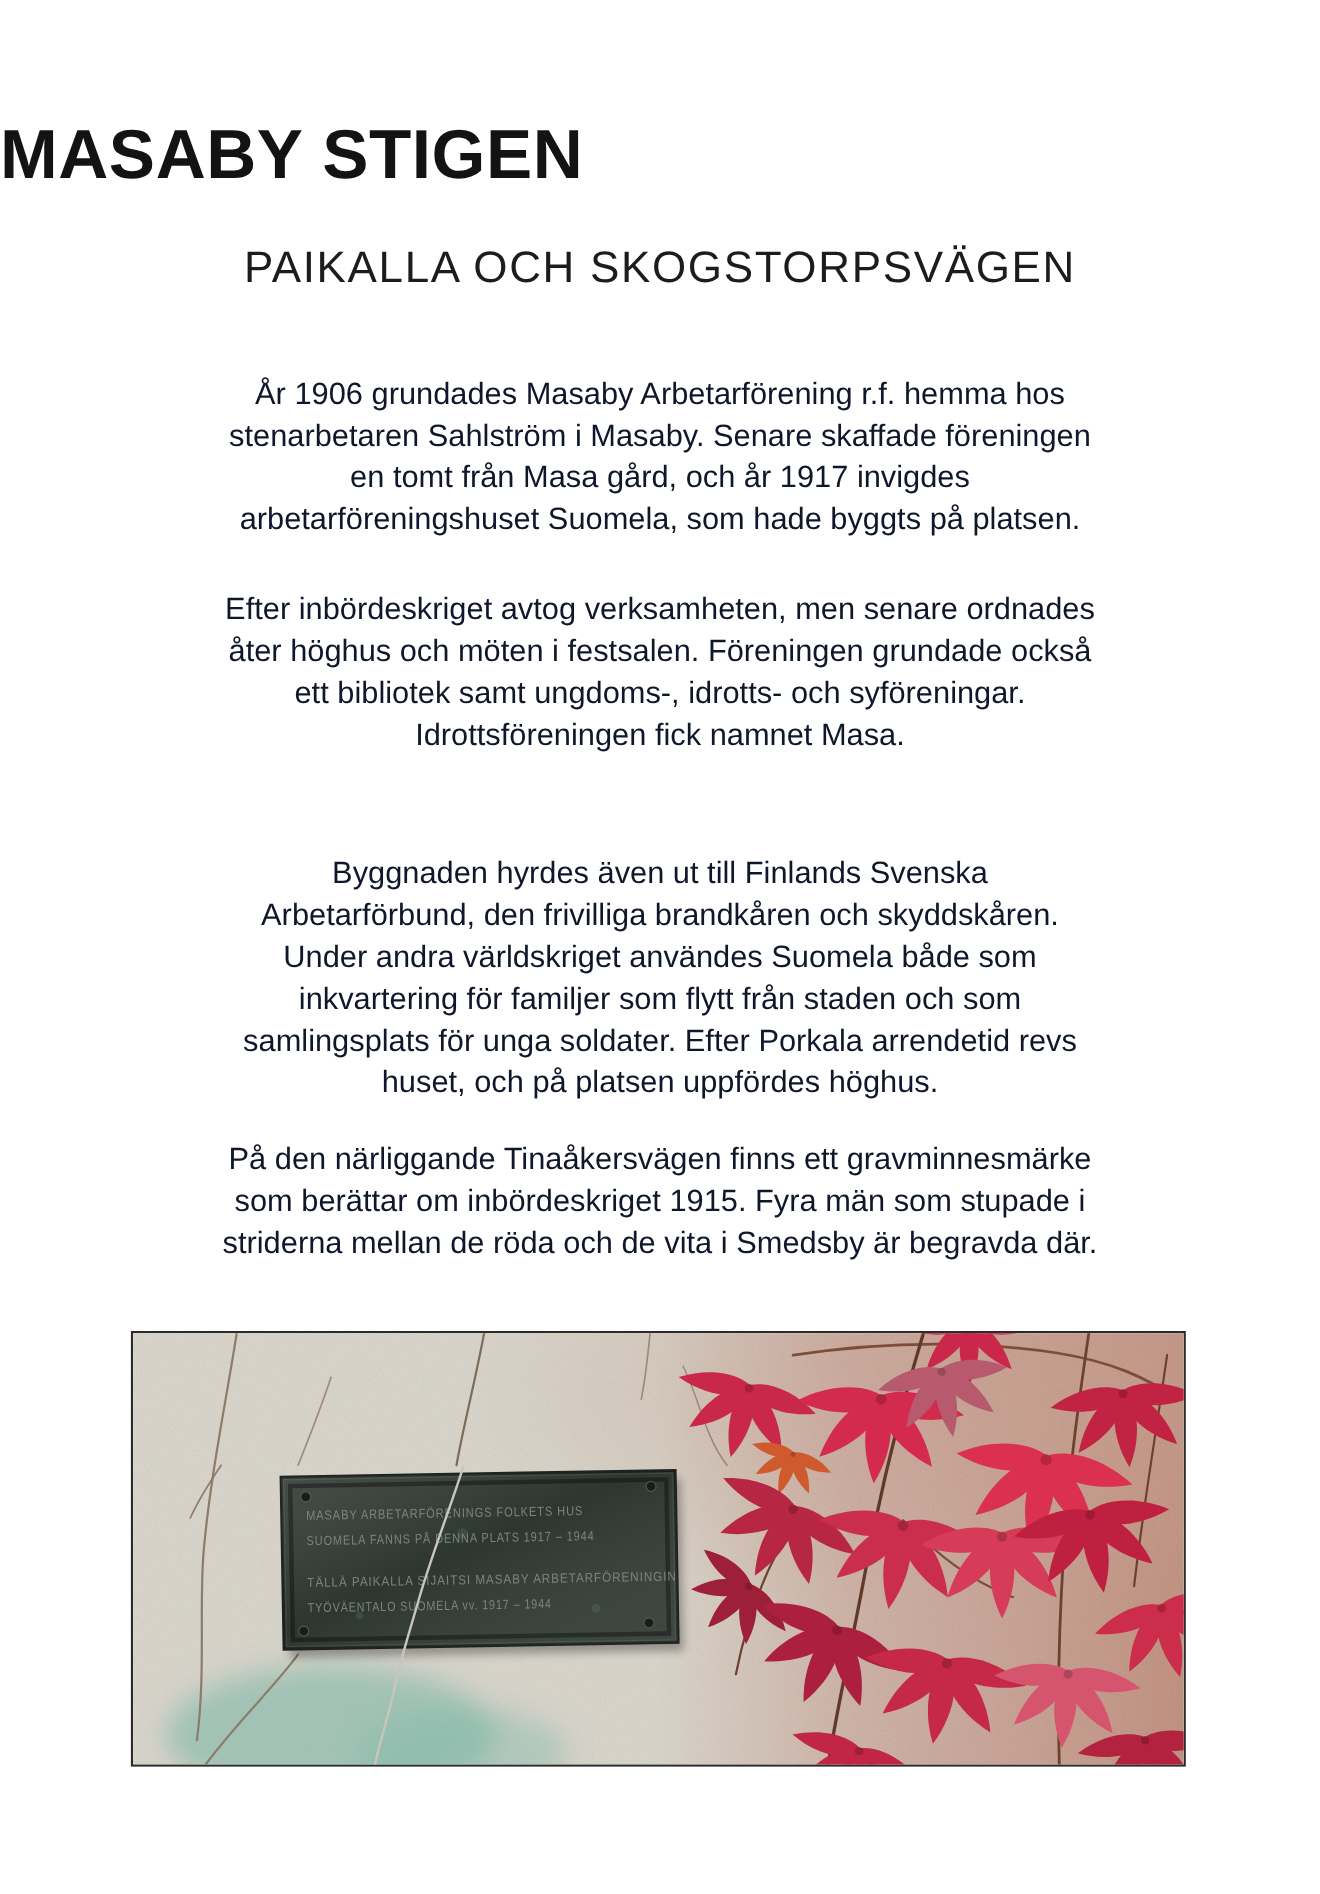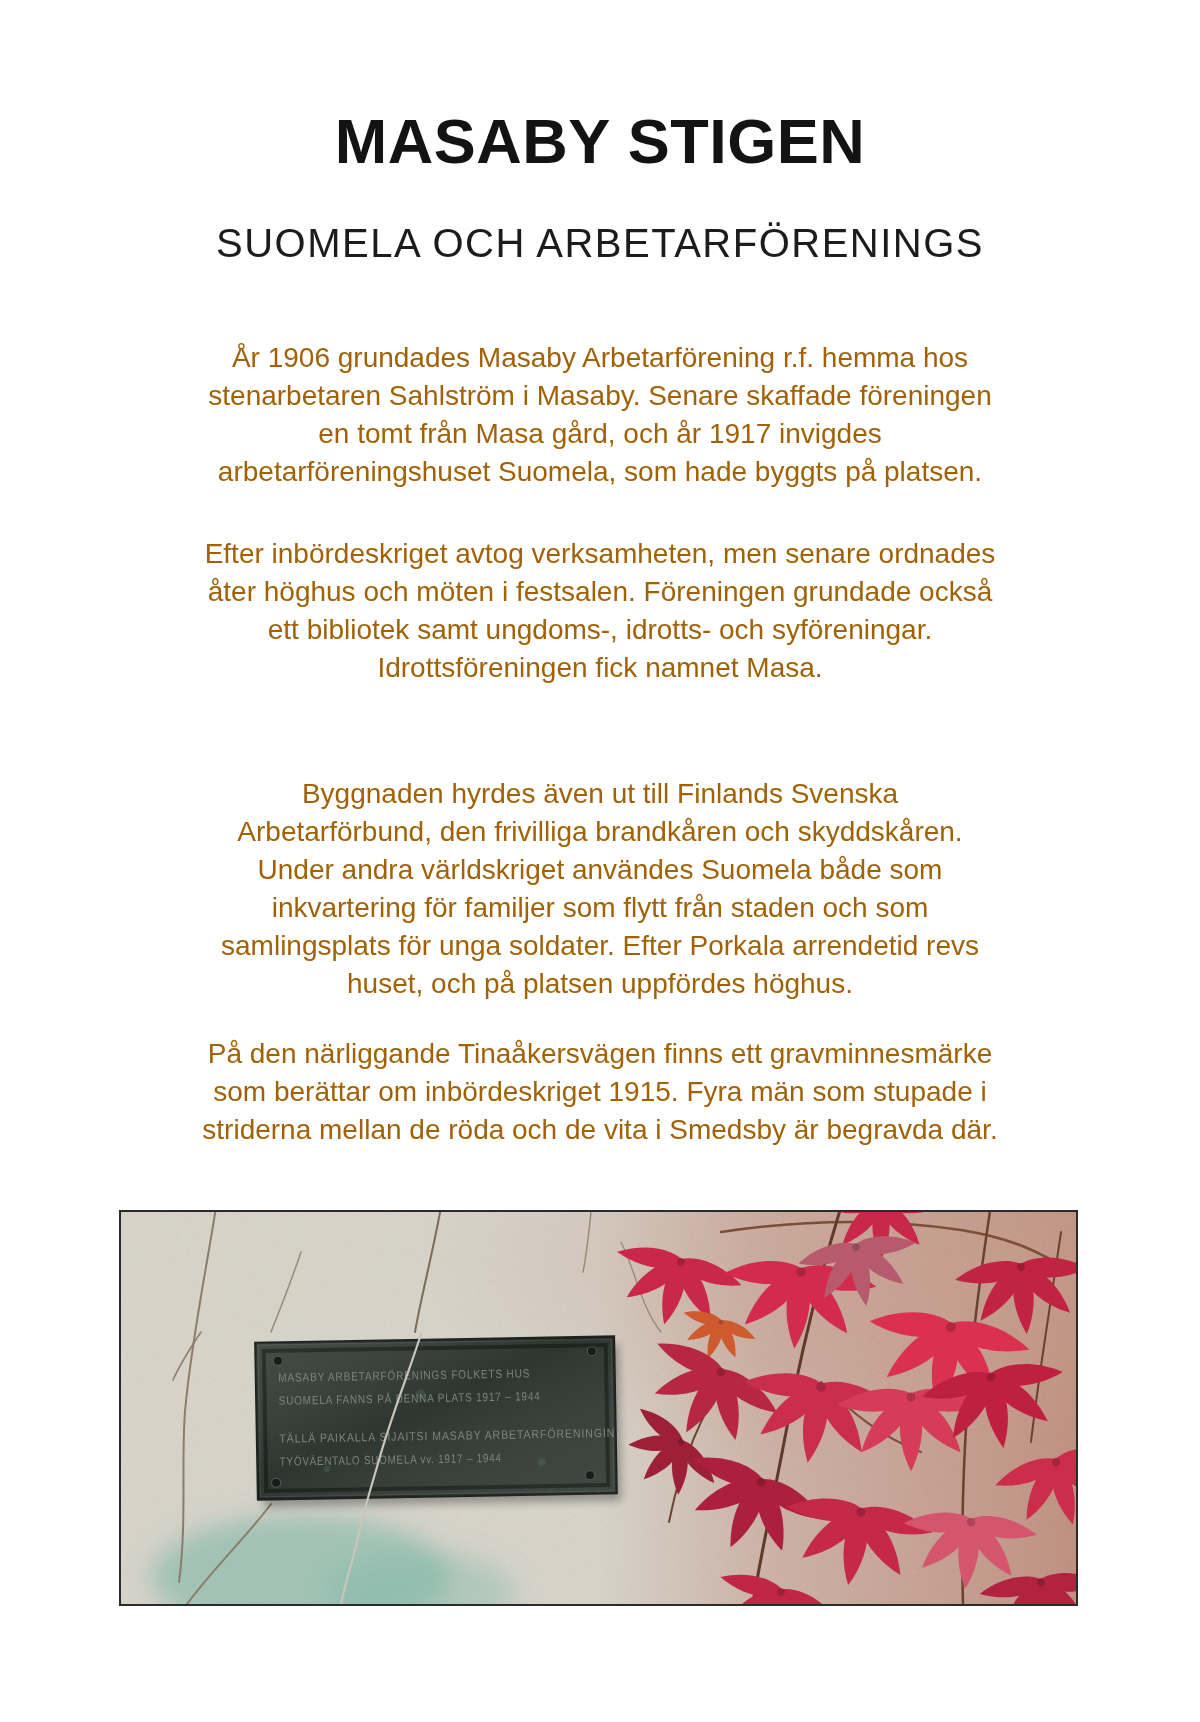--- a/index.html
+++ b/index.html
@@ -1,40 +1,40 @@
 <!DOCTYPE html>
 <html><head>
 <meta charset="utf-8">
 <style>
   html,body{margin:0;padding:0;background:#ffffff;}
   .page{position:relative;width:1200px;height:1722px;background:#ffffff;overflow:hidden;
         font-family:"Liberation Sans",sans-serif;}
-  .page-title{position:absolute;top:106px;left:0;right:0;margin:0;text-align:center;
+  .page-title{position:absolute;top:106px;left:0;right:0;margin:0;text-align:left;
         font-size:63px;line-height:70px;font-weight:700;letter-spacing:0.5px;color:#131313;}
   .page-subtitle{position:absolute;top:219px;left:0;right:0;margin:0;text-align:center;
         font-size:40px;line-height:48px;font-weight:400;letter-spacing:1.5px;color:#1c1c1c;}
   .para{position:absolute;left:100px;width:1000px;margin:0;text-align:center;
-        font-size:28px;line-height:38px;font-weight:400;color:#a16207;white-space:pre-line;}
+        font-size:28px;line-height:38px;font-weight:400;color:#0f172a;white-space:pre-line;}
   .para.p1{top:339px;}
   .para.p2{top:535px;}
   .para.p3{top:731px;margin-top:44px;}
   .para.p4{top:1035px;}
   .photo{position:absolute;top:1210px;left:119px;width:955px;height:392px;margin:0;
         border:2px solid #2b2b2b;}
   .photo svg{display:block;}
   .plaque-text{font-family:"Liberation Sans",sans-serif;font-size:12px;letter-spacing:1px;
         fill:#7b857b;}
 </style>
 </head>
 <body>
 
 <div class="page">
 
   <h1 class="page-title">MASABY STIGEN</h1>
-  <h2 class="page-subtitle">SUOMELA OCH ARBETARFÖRENINGS</h2>
+  <h2 class="page-subtitle">PAIKALLA OCH SKOGSTORPSVÄGEN</h2>
 
   <p class="para p1">År 1906 grundades Masaby Arbetarförening r.f. hemma hos
 stenarbetaren Sahlström i Masaby. Senare skaffade föreningen
 en tomt från Masa gård, och år 1917 invigdes
 arbetarföreningshuset Suomela, som hade byggts på platsen.</p>
   <p class="para p2">Efter inbördeskriget avtog verksamheten, men senare ordnades
 åter höghus och möten i festsalen. Föreningen grundade också
 ett bibliotek samt ungdoms-, idrotts- och syföreningar.
 Idrottsföreningen fick namnet Masa.</p>
   <p class="para p3">Byggnaden hyrdes även ut till Finlands Svenska

